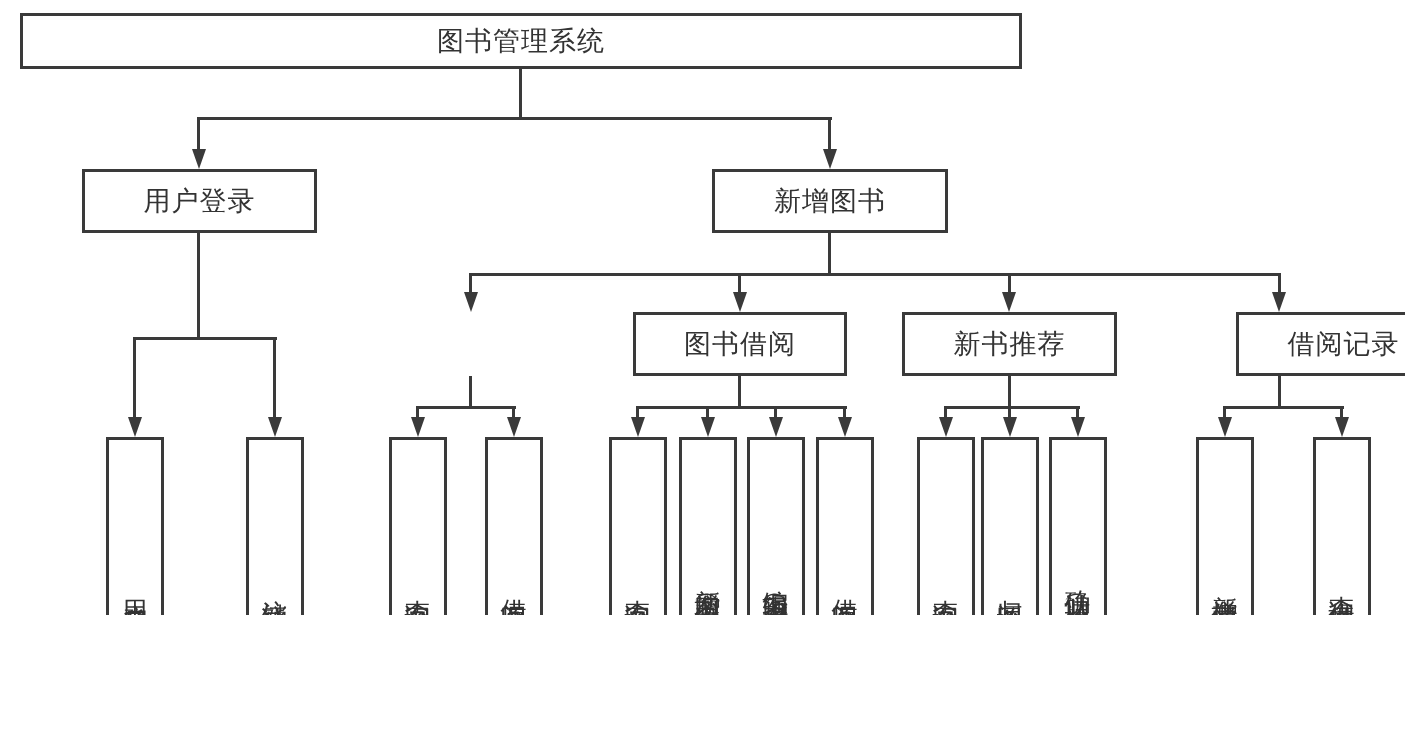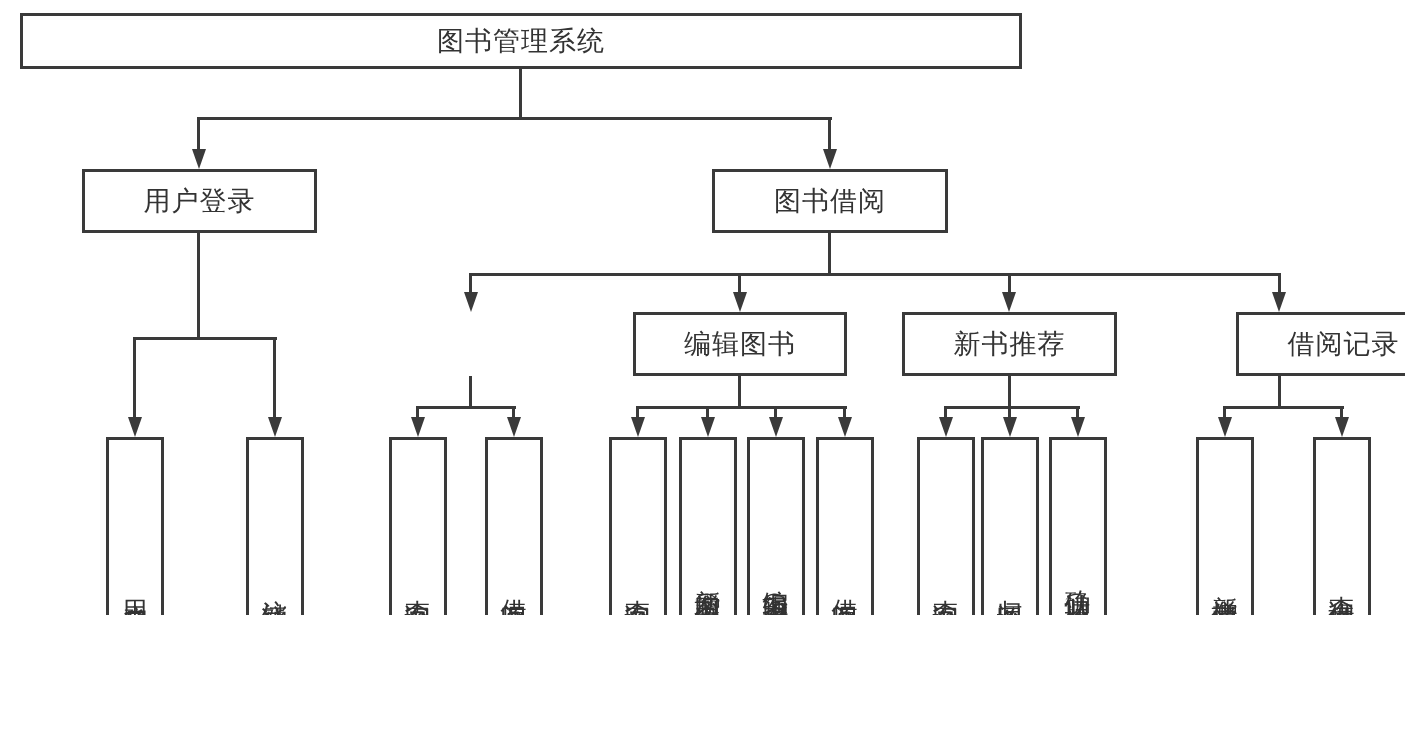--- a/index.html
+++ b/index.html
@@ -89,41 +89,41 @@
   <div class="box" style="left:20px; top:13px; width:1002px; height:56px;">图书管理系统</div>
 
   <div class="vline" style="left:519px; top:69px; height:50px;"></div>
   <div class="hline" style="left:197px; top:117px; width:635px;"></div>
   <div class="vline" style="left:197px; top:117px; height:34px;"></div>
   <div class="arrow" style="left:192px; top:149px;"></div>
   <div class="vline" style="left:828px; top:117px; height:34px;"></div>
   <div class="arrow" style="left:823px; top:149px;"></div>
 
   <div class="box" style="left:82px; top:169px; width:235px; height:64px;">用户登录</div>
-  <div class="box" style="left:712px; top:169px; width:236px; height:64px;">图书借阅</div>
+  <div class="box" style="left:712px; top:169px; width:236px; height:64px;">新增图书</div>
 
   <div class="vline" style="left:197px; top:233px; height:106px;"></div>
   <div class="hline" style="left:133px; top:337px; width:144px;"></div>
   <div class="vline" style="left:133px; top:337px; height:82px;"></div>
   <div class="arrow" style="left:128px; top:417px;"></div>
   <div class="vline" style="left:273px; top:337px; height:82px;"></div>
   <div class="arrow" style="left:268px; top:417px;"></div>
 
   <div class="vline" style="left:828px; top:233px; height:42px;"></div>
   <div class="hline" style="left:469px; top:273px; width:812px;"></div>
   <div class="vline" style="left:469px; top:273px; height:23px;"></div>
   <div class="arrow" style="left:464px; top:292px;"></div>
   <div class="vline" style="left:738px; top:273px; height:23px;"></div>
   <div class="arrow" style="left:733px; top:292px;"></div>
   <div class="vline" style="left:1008px; top:273px; height:23px;"></div>
   <div class="arrow" style="left:1002px; top:292px;"></div>
   <div class="vline" style="left:1278px; top:273px; height:23px;"></div>
   <div class="arrow" style="left:1272px; top:292px;"></div>
 
-  <div class="box" style="left:633px; top:312px; width:214px; height:64px;">编辑图书</div>
+  <div class="box" style="left:633px; top:312px; width:214px; height:64px;">图书借阅</div>
   <div class="box" style="left:902px; top:312px; width:215px; height:64px;">新书推荐</div>
   <div class="box" style="left:1236px; top:312px; width:215px; height:64px;">借阅记录</div>
 
   <div class="vline" style="left:469px; top:376px; height:31px;"></div>
   <div class="hline" style="left:416px; top:406px; width:100px;"></div>
   <div class="vline" style="left:416px; top:406px; height:15px;"></div>
   <div class="arrow" style="left:411px; top:417px;"></div>
   <div class="vline" style="left:512px; top:406px; height:15px;"></div>
   <div class="arrow" style="left:507px; top:417px;"></div>
 

